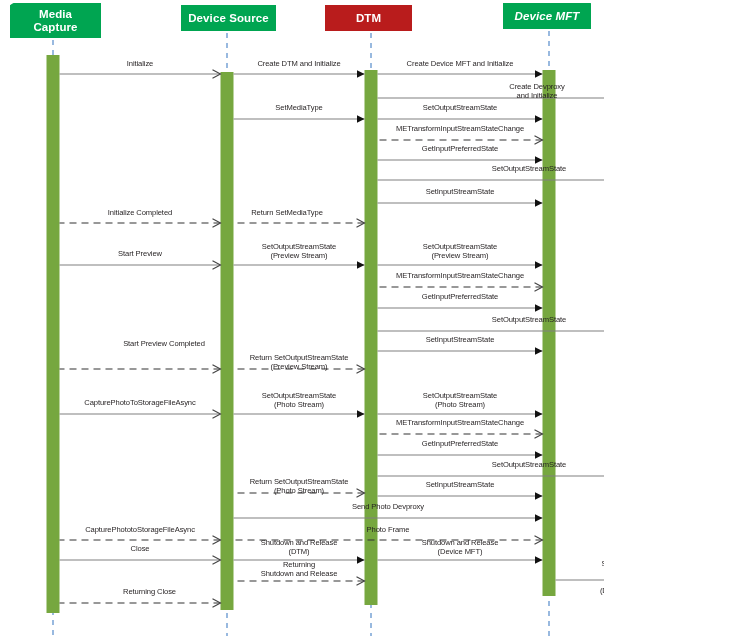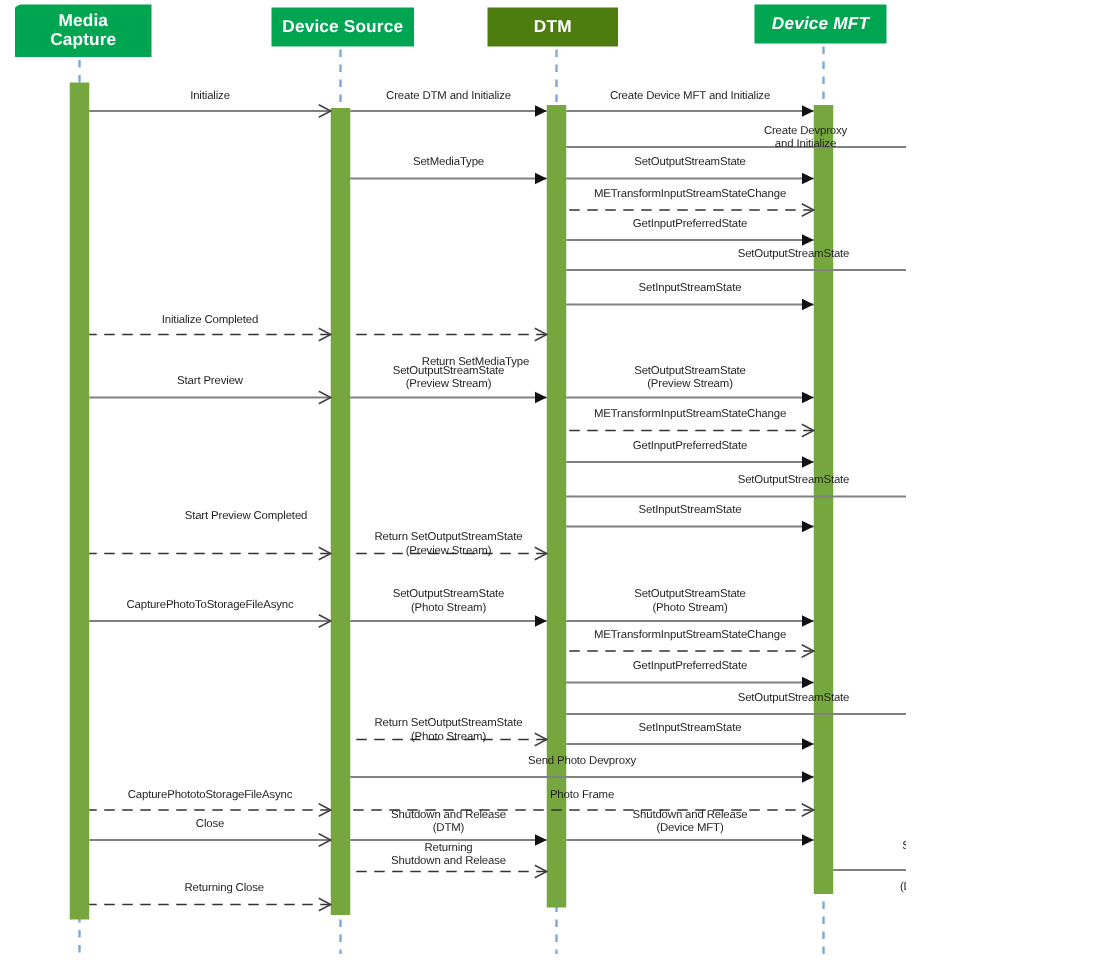--- a/index.html
+++ b/index.html
@@ -141,37 +141,37 @@
         <line x1="364.5" x2="233.5" y1="581" y2="581" stroke="#333333" stroke-width="1.1" stroke-dasharray="7,5" marker-start="url(#arrow-open-rev)"></line>
         <line x1="555.5" x2="680.5" y1="580" y2="580" stroke="#808080" stroke-width="1.2" marker-end="url(#arrow-filled)"></line>
         <line x1="220.5" x2="59.5" y1="603" y2="603" stroke="#333333" stroke-width="1.1" stroke-dasharray="7,5" marker-start="url(#arrow-open-rev)"></line>
       </g>
   </svg>
 
   <div id="actor-layer">
       <div class="actor-box" style="left: 10px; top: 3px; width: 91px; height: 35px; background: rgb(0, 165, 81);">Media
 Capture</div>
       <div class="actor-box" style="left: 181px; top: 5px; width: 95px; height: 26px; background: rgb(0, 165, 81);">Device Source</div>
-      <div class="actor-box" style="left: 325px; top: 5px; width: 87px; height: 26px; background: #4d7c0f;">DTM</div>
+      <div class="actor-box" style="left: 325px; top: 5px; width: 87px; height: 26px; background: #b91c1c;">DTM</div>
       <div class="actor-box" style="left: 503px; top: 3px; width: 88px; height: 26px; background: rgb(0, 165, 81); font-style: italic;">Device MFT</div>
       <div class="actor-box" style="left: 645px; top: 5px; width: 88px; height: 26px; background: rgb(0, 165, 81);">Devproxy</div>
     </div>
   <div id="label-layer">
       <div class="msg-label" style="left: 140px; top: 60px; color: rgb(35, 31, 32);">Initialize</div>
       <div class="msg-label" style="left: 299px; top: 60px; color: rgb(35, 31, 32);">Create DTM and Initialize</div>
       <div class="msg-label" style="left: 460px; top: 60px; color: rgb(35, 31, 32);">Create Device MFT and Initialize</div>
       <div class="msg-label" style="left: 537px; top: 83px; color: rgb(35, 31, 32);">Create Devproxy and Initialize</div>
       <div class="msg-label" style="left: 299px; top: 104px; color: rgb(35, 31, 32);">SetMediaType</div>
       <div class="msg-label" style="left: 460px; top: 104px; color: rgb(35, 31, 32);">SetOutputStreamState</div>
       <div class="msg-label" style="left: 460px; top: 125px; color: rgb(35, 31, 32);">METransformInputStreamStateChange</div>
       <div class="msg-label" style="left: 460px; top: 145px; color: rgb(35, 31, 32);">GetInputPreferredState</div>
       <div class="msg-label" style="left: 529px; top: 165px; color: rgb(35, 31, 32);">SetOutputStreamState</div>
       <div class="msg-label" style="left: 460px; top: 188px; color: rgb(35, 31, 32);">SetInputStreamState</div>
       <div class="msg-label" style="left: 140px; top: 209px; color: rgb(35, 31, 32);">Initialize Completed</div>
-      <div class="msg-label" style="left: 317px; top: 209px; color: rgb(35, 31, 32); margin-top: 28px;">Return SetMediaType</div>
+      <div class="msg-label" style="left: 287px; top: 209px; color: rgb(35, 31, 32);">Return SetMediaType</div>
       <div class="msg-label" style="left: 140px; top: 250px; color: rgb(35, 31, 32);">Start Preview</div>
       <div class="msg-label" style="left: 299px; top: 243px; color: rgb(35, 31, 32);">SetOutputStreamState
 (Preview Stream)</div>
       <div class="msg-label" style="left: 460px; top: 243px; color: rgb(35, 31, 32);">SetOutputStreamState
 (Preview Stream)</div>
       <div class="msg-label" style="left: 460px; top: 272px; color: rgb(35, 31, 32);">METransformInputStreamStateChange</div>
       <div class="msg-label" style="left: 460px; top: 293px; color: rgb(35, 31, 32);">GetInputPreferredState</div>
       <div class="msg-label" style="left: 529px; top: 316px; color: rgb(35, 31, 32);">SetOutputStreamState</div>
       <div class="msg-label" style="left: 460px; top: 336px; color: rgb(35, 31, 32);">SetInputStreamState</div>
       <div class="msg-label" style="left: 140px; top: 340px; color: rgb(35, 31, 32); margin-left: 24px;">Start Preview Completed</div>

